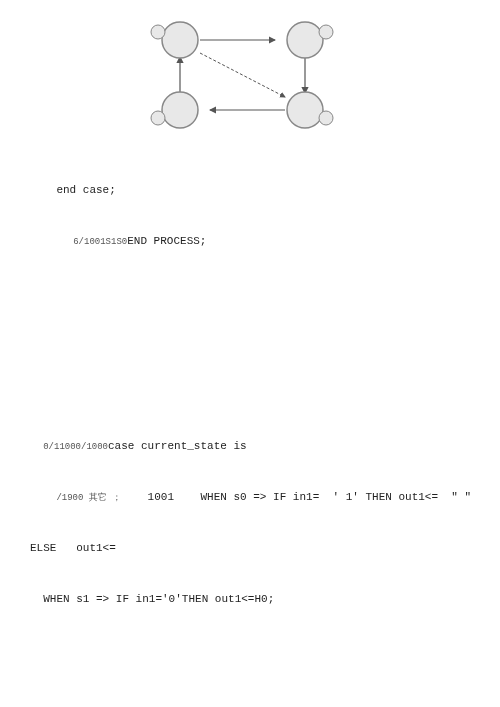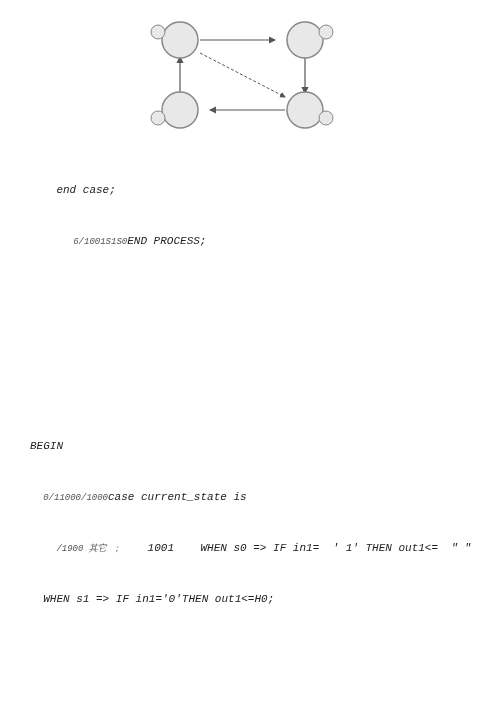--- a/index.html
+++ b/index.html
@@ -38,21 +38,20 @@
       font-size: 11px;
       line-height: 1.55;
       white-space: pre;
       color: #222;
       padding-left: 10px;
     }
 
     .code-line {
       display: block;
       white-space: pre;
-      font-style: italic;
     }
 
     .small-gray {
       font-size: 9px;
       color: #555;
     }
   </style>
 </head>
 <body>
 
@@ -91,23 +90,23 @@
       <circle cx="206" cy="108" r="7" fill="#e8e8e8" stroke="#888" stroke-width="1"></circle>
     </svg>
   </div>
 
   <div class="code-block">
     <span class="code-line">    end case;</span>
     <span class="code-line"><span class="small-gray">        6/1001S1S0</span>END PROCESS;</span>
     <span class="code-line">&nbsp;</span>
     <span class="code-line">&nbsp;</span>
     <span class="code-line">&nbsp;</span>
-    <span class="code-line">BEGIN</span>
     <span class="code-line">  <span class="small-gray">0/11000/1000</span>case current_state is</span>
     <span class="code-line">    <span class="small-gray">/1900 其它 ；</span>    1001    WHEN s0 =&gt; IF in1=  ' 1' THEN out1&lt;=  " "         END IF;</span>
+    <span class="code-line">ELSE   out1&lt;=</span>
     <span class="code-line">  WHEN s1 =&gt; IF in1='0'THEN out1&lt;=H0;</span>
     
     
     
     
     
     
     
     
     

